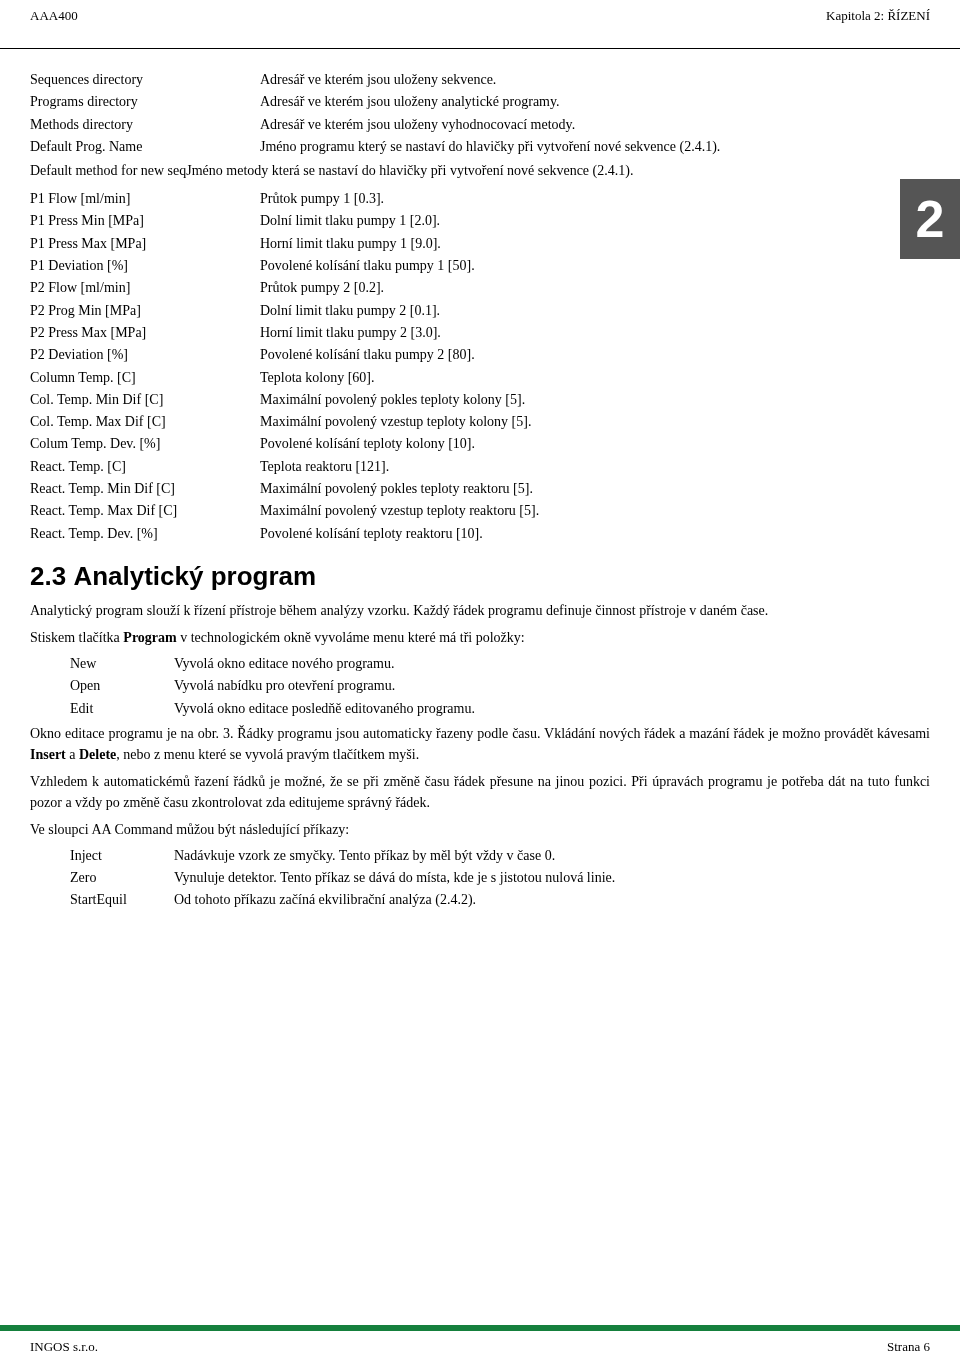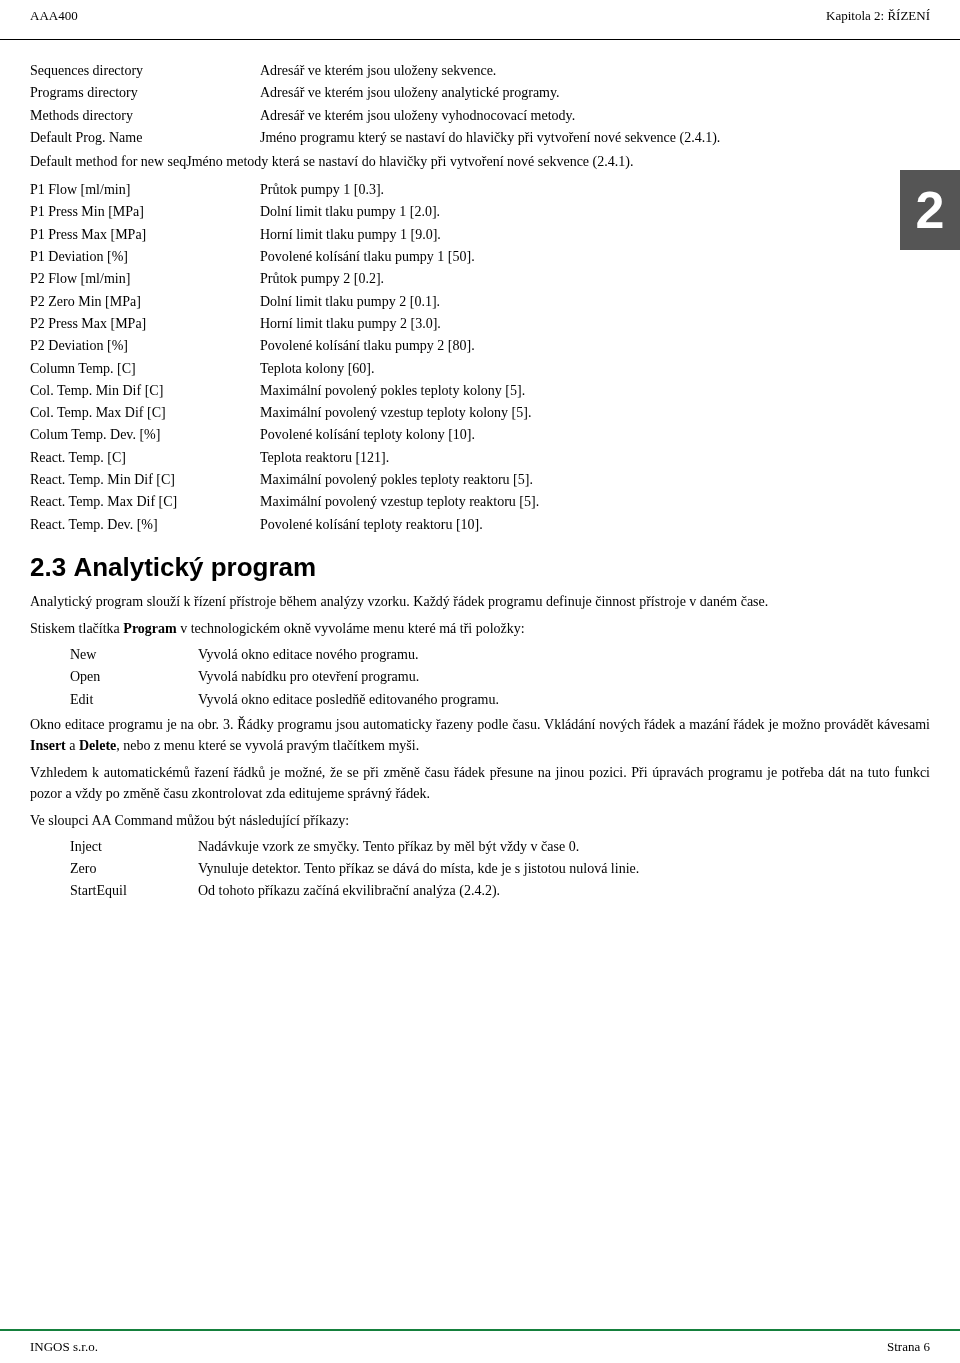--- a/index.html
+++ b/index.html
@@ -10,21 +10,21 @@
       color: #000;
       width: 960px;
       min-height: 1363px;
       position: relative;
     }
 
     .page-header {
       display: flex;
       justify-content: space-between;
       align-items: center;
-      padding: 8px 30px 15px 30px;
+      padding: 8px 30px 24px 30px;
       border-bottom: 1px solid #000;
       font-size: 13px;
     }
 
     .content {
       padding: 20px 30px 60px 30px;
       position: relative;
     }
 
     .chapter-badge {
@@ -87,21 +87,20 @@
 
     .indent-list {
       margin-left: 40px;
       margin-bottom: 4px;
     }
 
     .indent-list .list-row {
       display: flex;
       margin-bottom: 2px;
       line-height: 1.45;
-      gap: 24px;
     }
 
     .indent-list .list-row .list-term {
       min-width: 80px;
       font-weight: normal;
     }
 
     .indent-list .list-row .list-def {
       flex: 1;
       margin-left: 24px;
@@ -109,21 +108,21 @@
 
     .page-footer {
       position: absolute;
       bottom: 0;
       left: 0;
       right: 0;
       display: flex;
       justify-content: space-between;
       align-items: center;
       padding: 8px 30px;
-      border-top: 2px solid #15803d;
+      border-top: 6px solid #15803d;
       font-size: 13px;
       background: #fff;
     }
 
     .full-row {
       margin-bottom: 7px;
       line-height: 1.5;
     }
 
     .full-row-indent {
@@ -185,21 +184,21 @@
         </tr>
         <tr>
           <td class="term">P1 Deviation [%]</td>
           <td class="def">Povolené kolísání tlaku pumpy 1 [50].</td>
         </tr>
         <tr>
           <td class="term">P2 Flow [ml/min]</td>
           <td class="def">Průtok pumpy 2 [0.2].</td>
         </tr>
         <tr>
-          <td class="term">P2 Zero Min [MPa]</td>
+          <td class="term">P2 Prog Min [MPa]</td>
           <td class="def">Dolní limit tlaku pumpy 2 [0.1].</td>
         </tr>
         <tr>
           <td class="term">P2 Press Max [MPa]</td>
           <td class="def">Horní limit tlaku pumpy 2 [3.0].</td>
         </tr>
         <tr>
           <td class="term">P2 Deviation [%]</td>
           <td class="def">Povolené kolísání tlaku pumpy 2 [80].</td>
         </tr>

